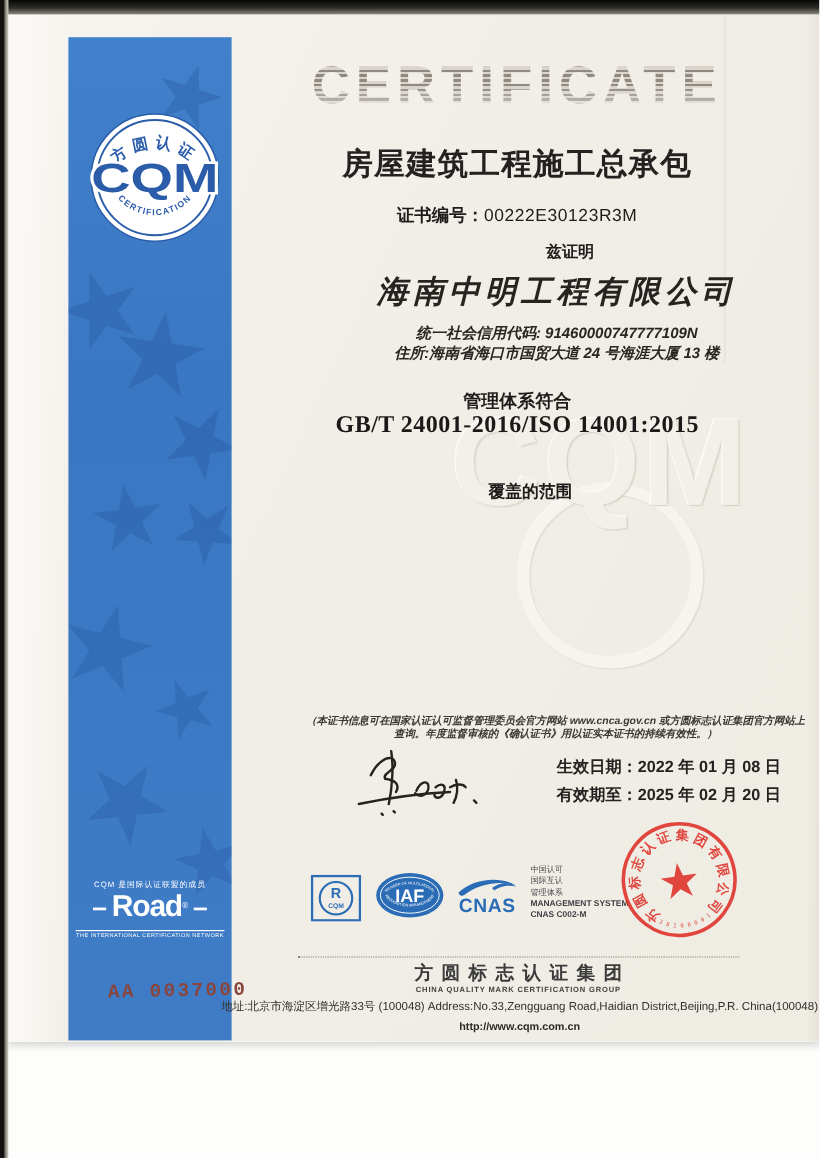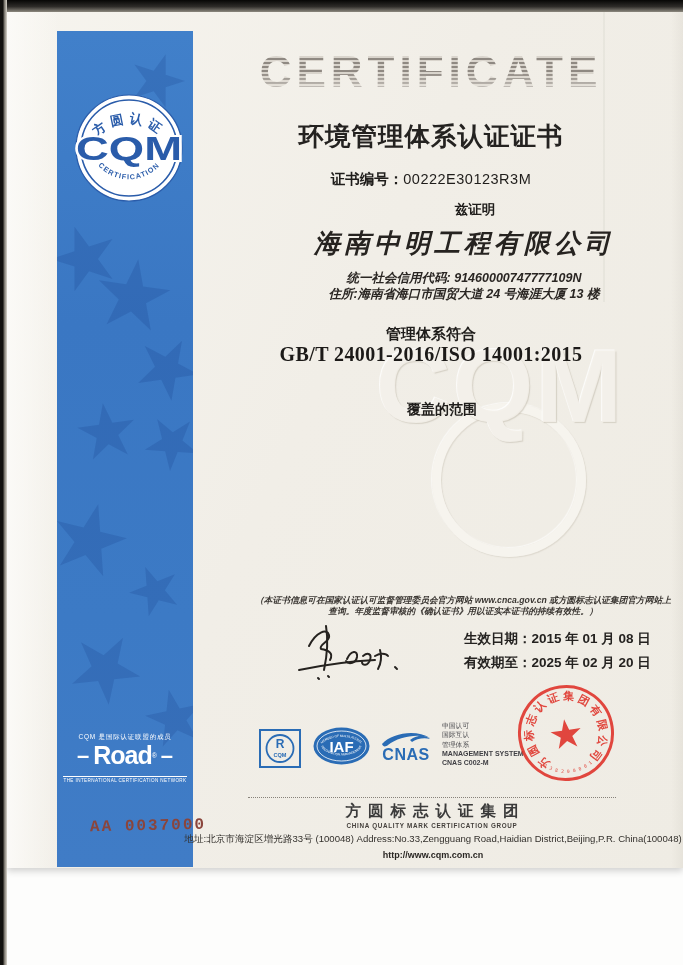--- a/index.html
+++ b/index.html
@@ -163,21 +163,21 @@
       <span class="iqnet-reg">®</span>
       <span class="iqnet-dash">–</span>
     </div>
     <div><span class="iqnet-tagline">THE INTERNATIONAL CERTIFICATION NETWORK</span></div>
   </div>
 
   <div class="serial">AA 0037000</div>
 
   <div class="content-layer">
     <div class="cert-heading">CERTIFICATE</div>
-    <div class="doc-title">环境管理体系认证证书</div>
+    <div class="doc-title">房屋建筑工程施工总承包</div>
     <div class="cert-no">
       <span class="lbl">证书编号：</span><span class="num">00222E30123R3M</span>
     </div>
     <div class="certify">兹证明</div>
     <div class="company kai">海南中明工程有限公司</div>
     <div class="addr-block kai">
       <div>统一社会信用代码: 91460000747777109N</div>
       <div>住所:海南省海口市国贸大道 24 号海涯大厦 13 楼</div>
     </div>
     <div class="conform">管理体系符合</div>
@@ -192,21 +192,21 @@
       <path class="sig" d="M43,4 C45,16 44,34 41,48"></path>
       <path class="sig" d="M16,48 C45,42 72,39 92,38"></path>
       <path class="sig" d="M35,56 l1,1 M45,54 l1,1"></path>
       <path class="sig" d="M64,37 C68,28 75,28 74,35 C73,41 66,43 63,39"></path>
       <path class="sig" d="M80,34 C85,30 89,32 87,38 C85,44 79,44 79,40"></path>
       <path class="sig" d="M97,28 C99,34 98,42 95,47 M92,34 C97,31 103,31 105,34"></path>
       <path class="sig" d="M112,45 l2,2"></path>
     </svg>
 
     <div class="dates">
-      <div>生效日期：2015 年 01 月 08 日</div>
+      <div>生效日期：2022 年 01 月 08 日</div>
       <div>有效期至：2025 年 02 月 20 日</div>
     </div>
 
     <svg class="mark" style="left:259px;top:729px;" width="42" height="39">
       <rect x="1" y="1" width="40" height="37" fill="none" stroke="#2a6cb5" stroke-width="2"></rect>
       <circle cx="21" cy="19.5" r="13.5" fill="none" stroke="#2a6cb5" stroke-width="1.8"></circle>
       <text x="21" y="19" text-anchor="middle" font-size="12" font-weight="700" fill="#2a6cb5">R</text>
       <text x="21" y="28" text-anchor="middle" font-size="5.6" font-weight="700" fill="#2a6cb5">CQM</text>
     </svg>
 

